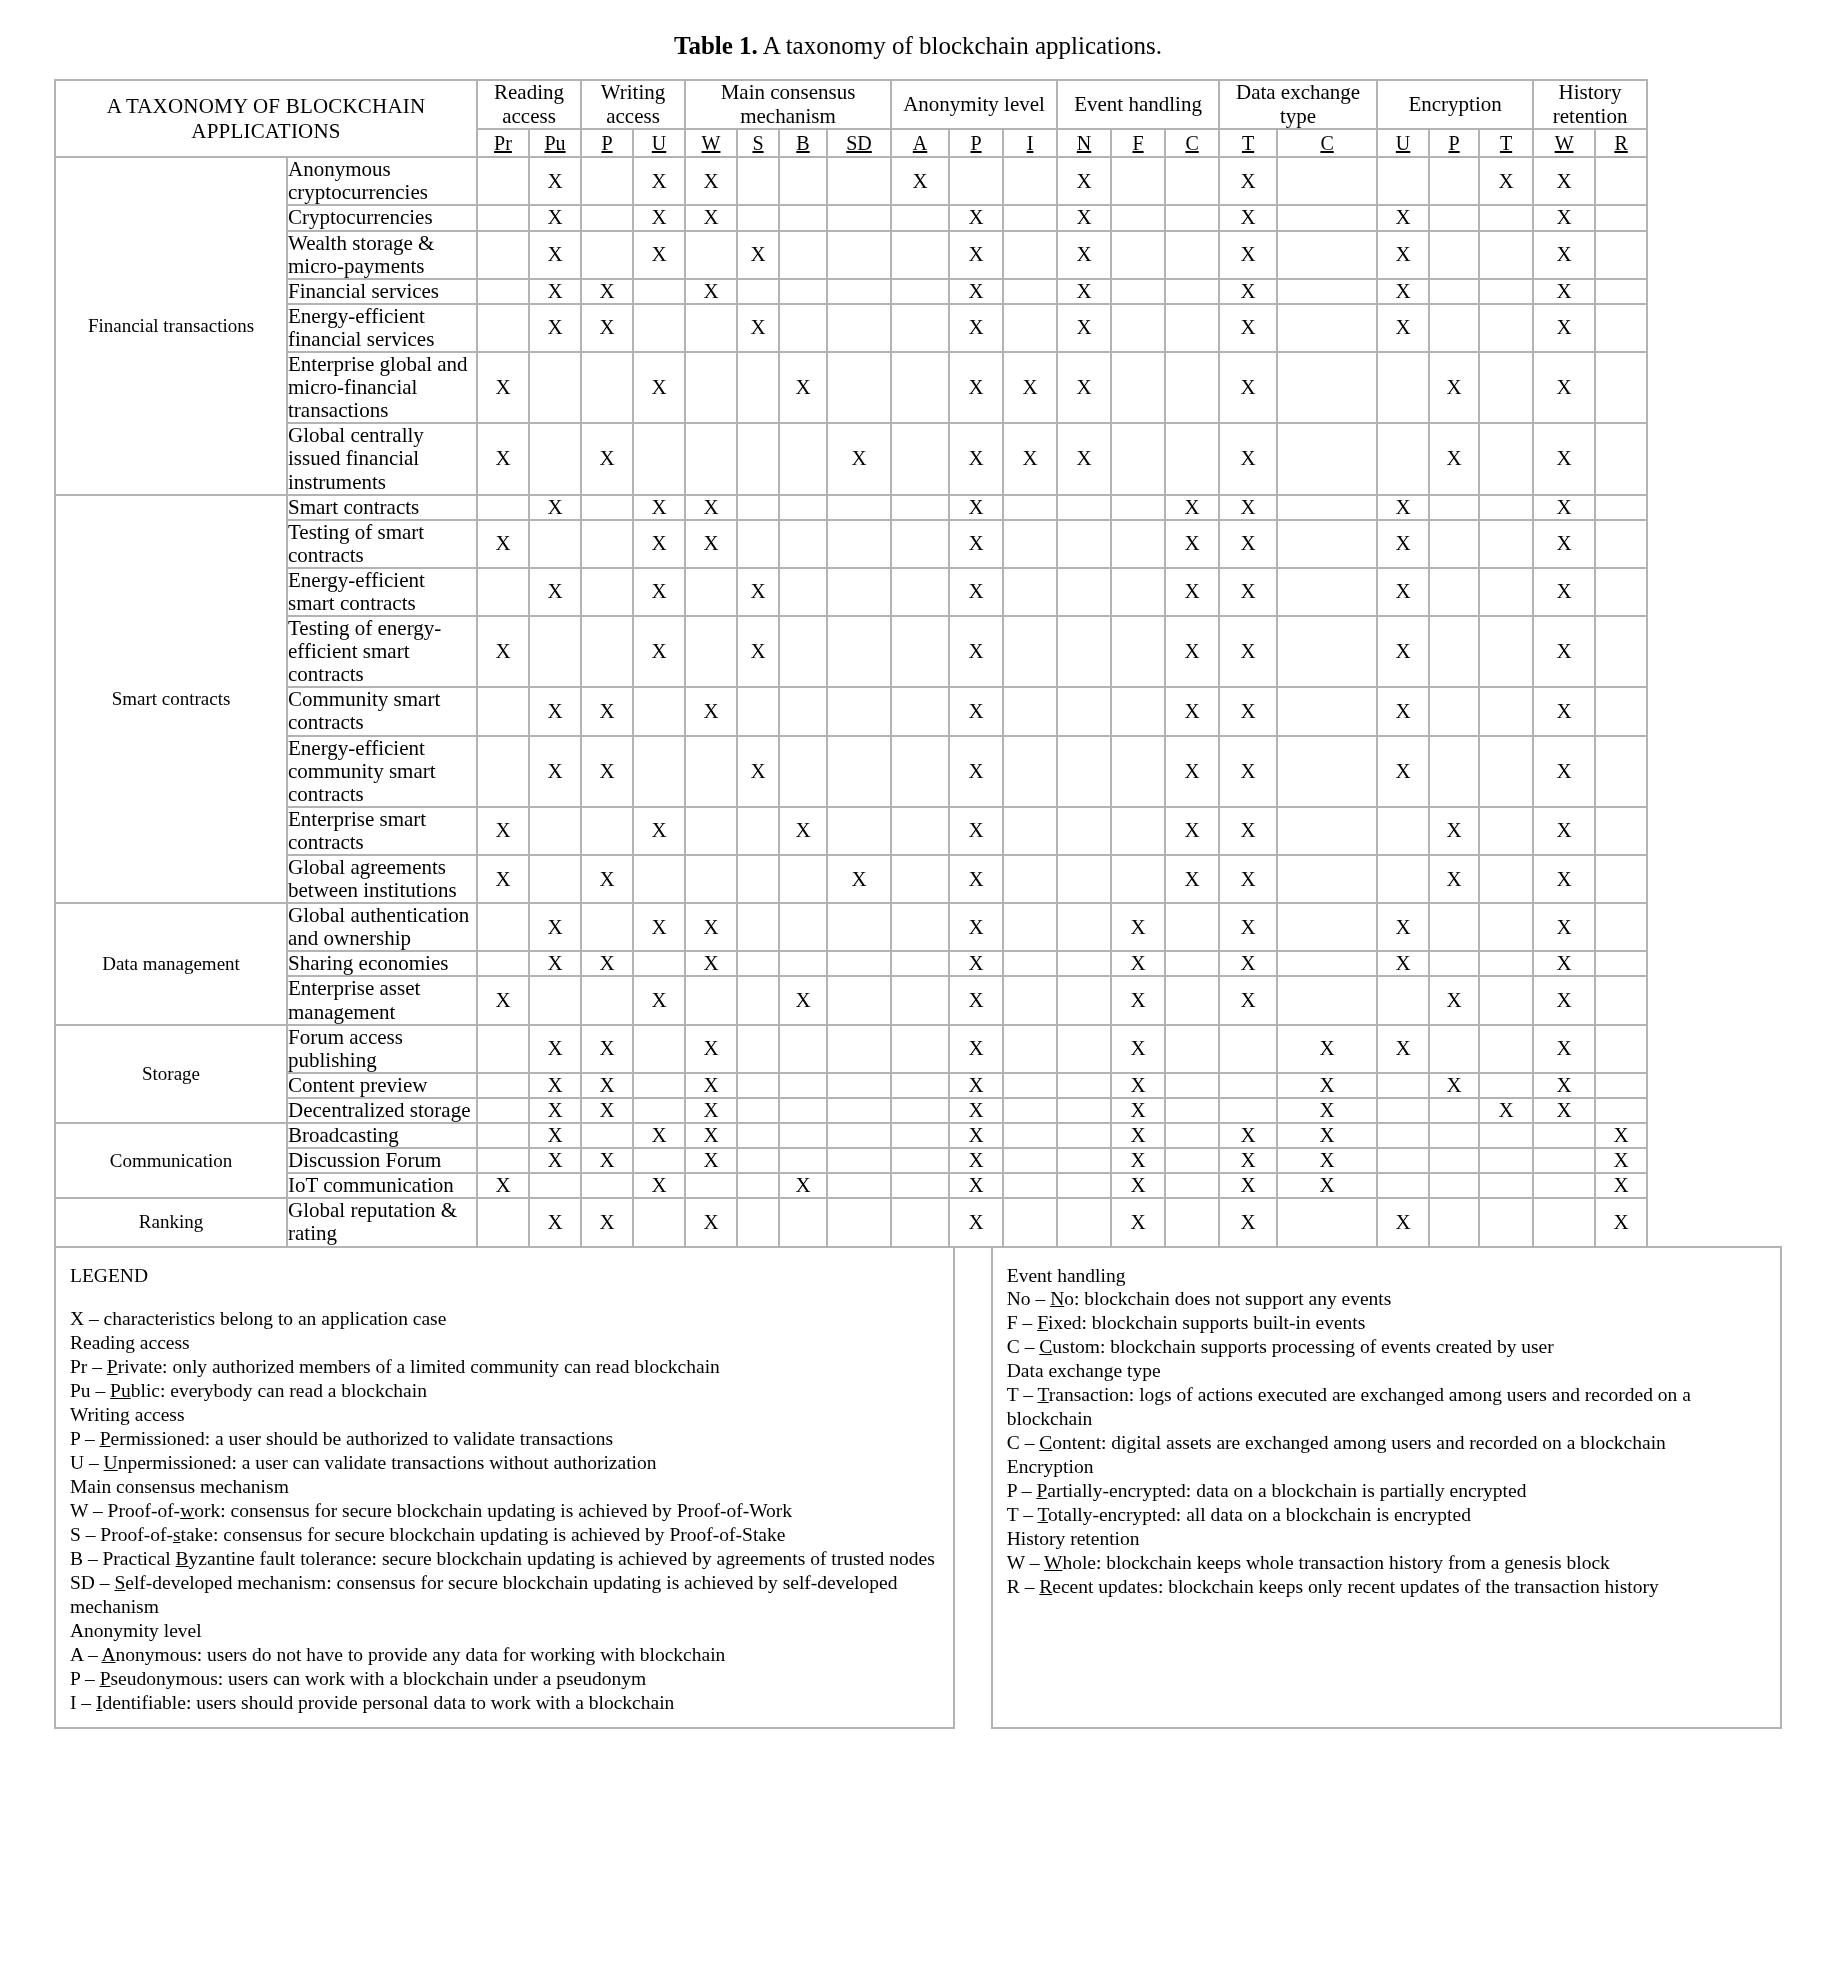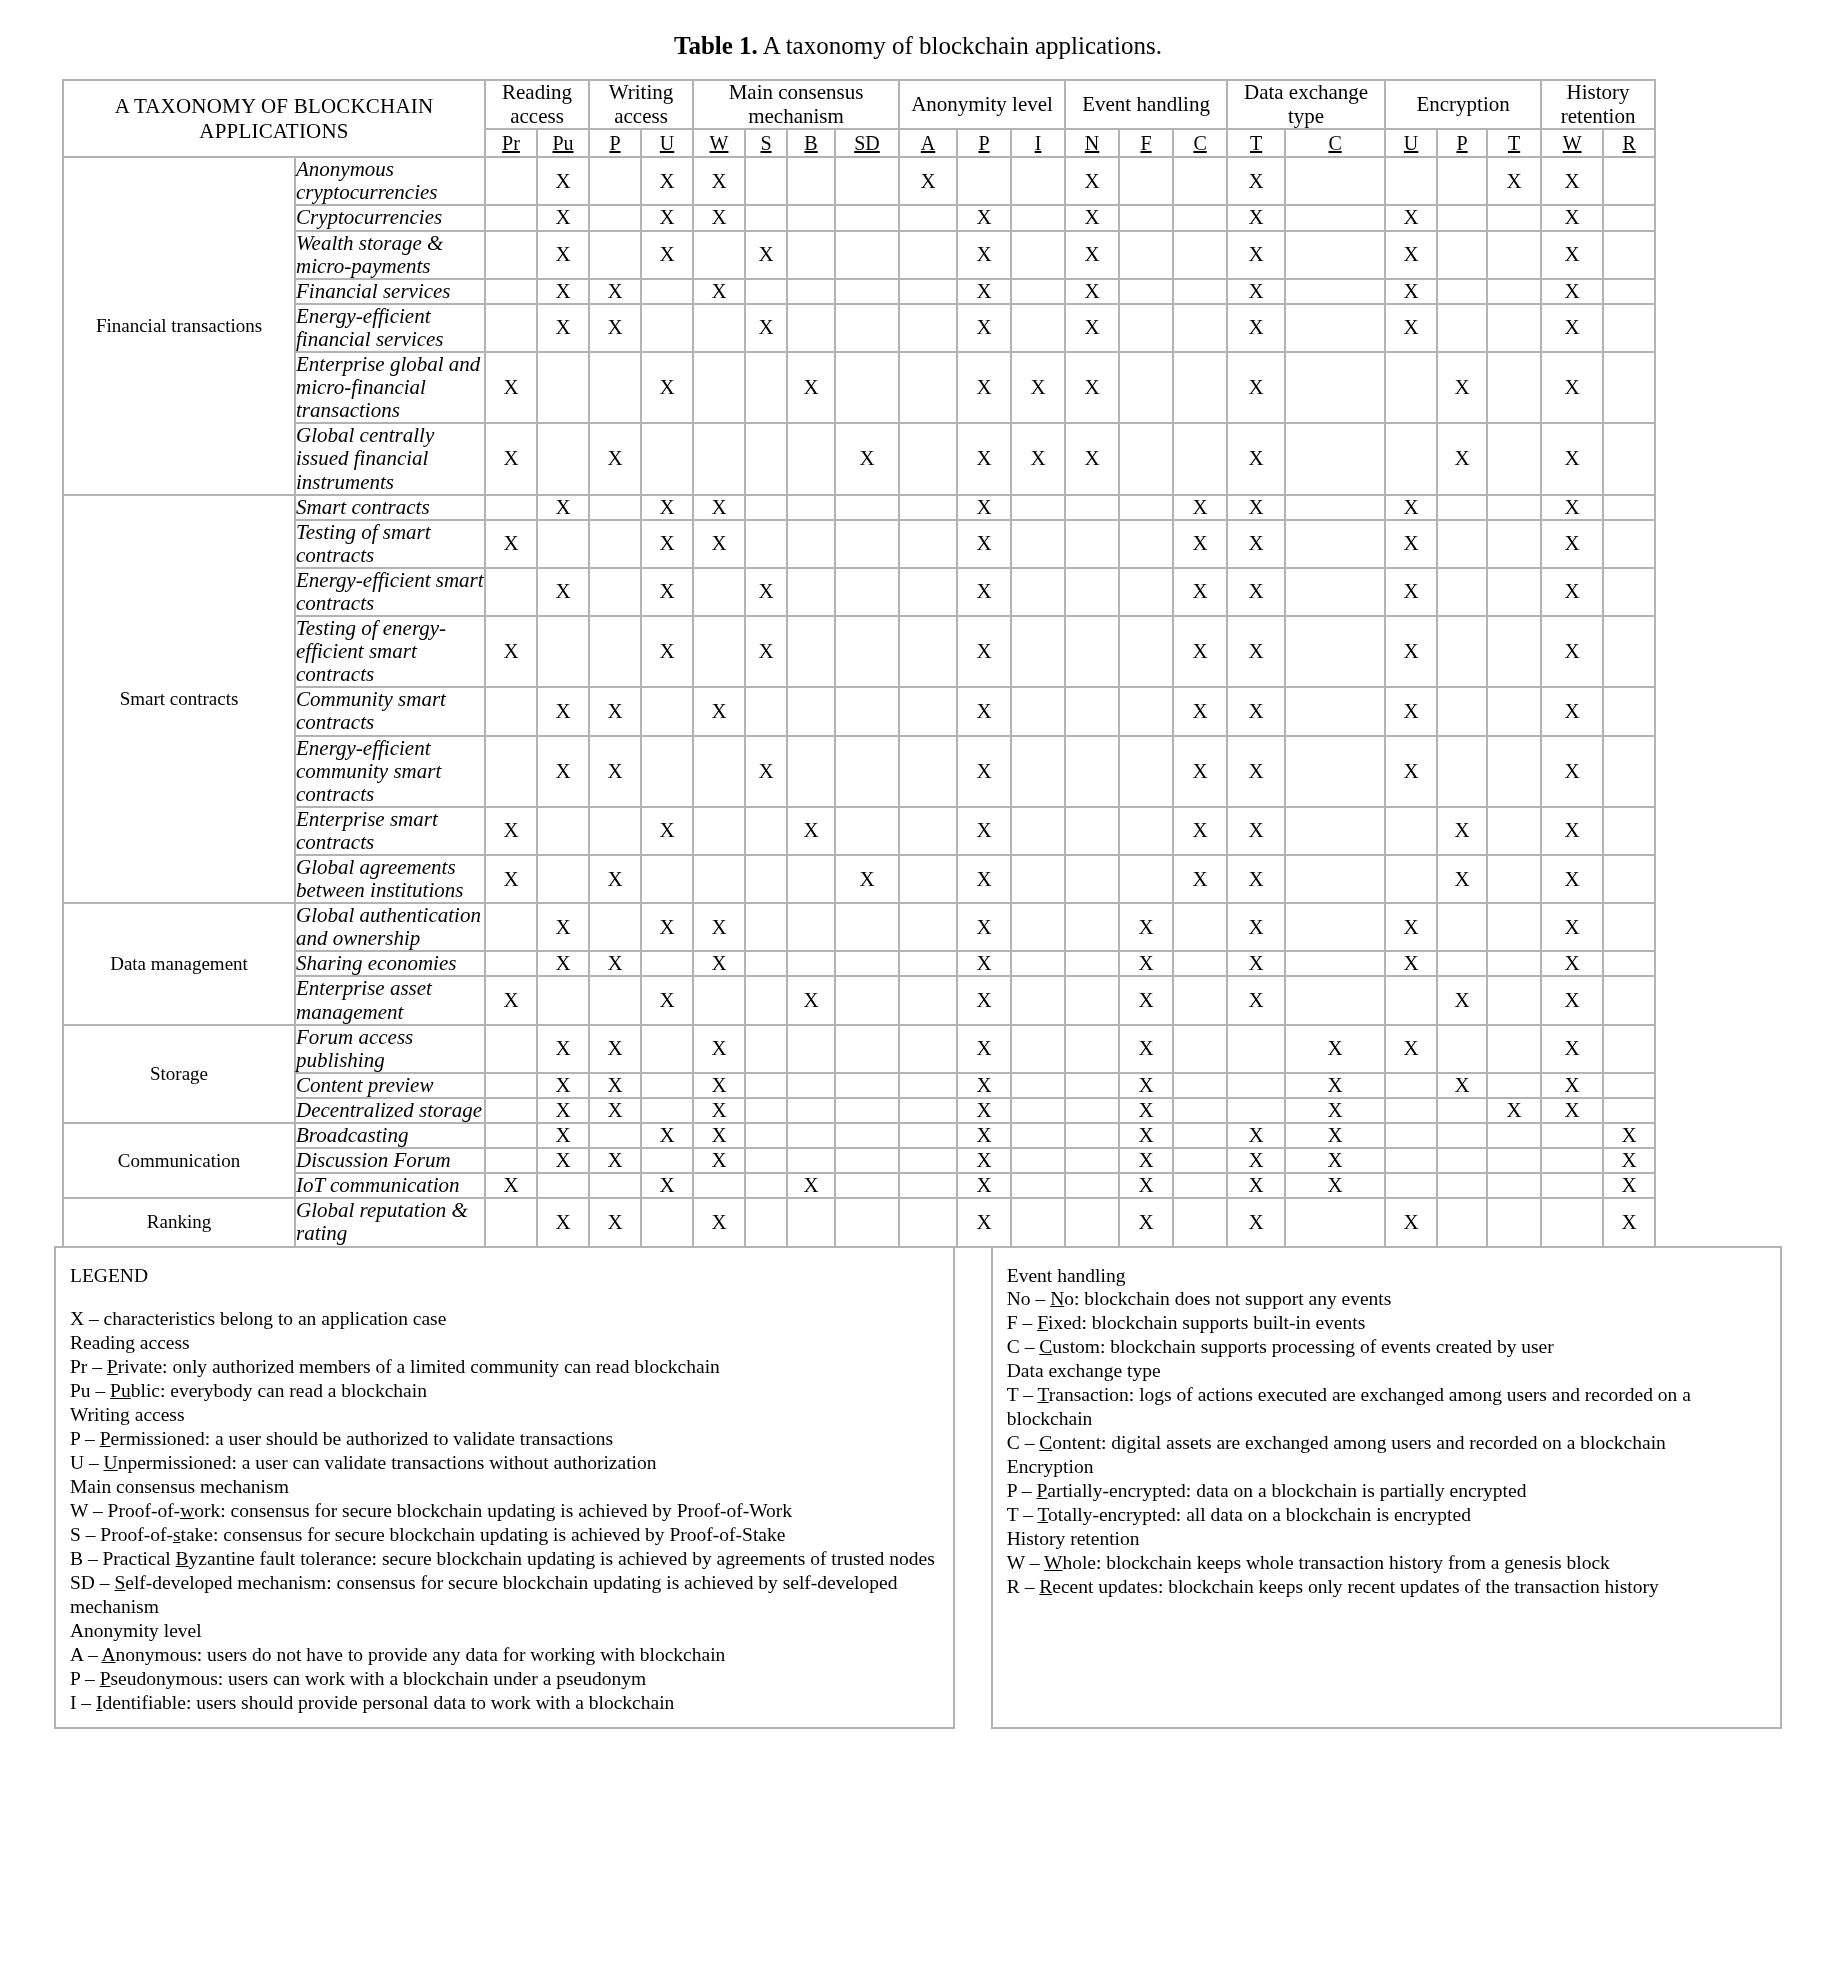--- a/index.html
+++ b/index.html
@@ -27,21 +27,20 @@
     margin: 8px 0 18px 0;
     line-height: 1.25;
   }
   .caption .lbl { font-weight: bold; }
 
   table.taxonomy {
     border-collapse: collapse;
     width: 1416px;
     table-layout: fixed;
     font-size: 19px;
-    margin-left: 8px;
   }
   table.taxonomy td, table.taxonomy th {
     border: 2px solid #b3b3b3;
     padding: 0;
     vertical-align: middle;
     font-weight: normal;
   }
   .grp-head {
     text-align: center;
     line-height: 1.12;
@@ -66,21 +65,20 @@
     text-align: center;
     font-size: 19px;
     line-height: 1.15;
     padding: 2px 4px;
   }
   .app-cell {
     text-align: left;
     font-size: 21px;
     line-height: 1.1;
     padding: 1px 6px 2px 6px;
-    font-style: italic;
   }
   .mark {
     text-align: center;
     font-size: 21px;
     line-height: 1.1;
   }
   .sec-top > td { border-top: 3px solid #b3b3b3; }
 
   
   .legend-wrap {

